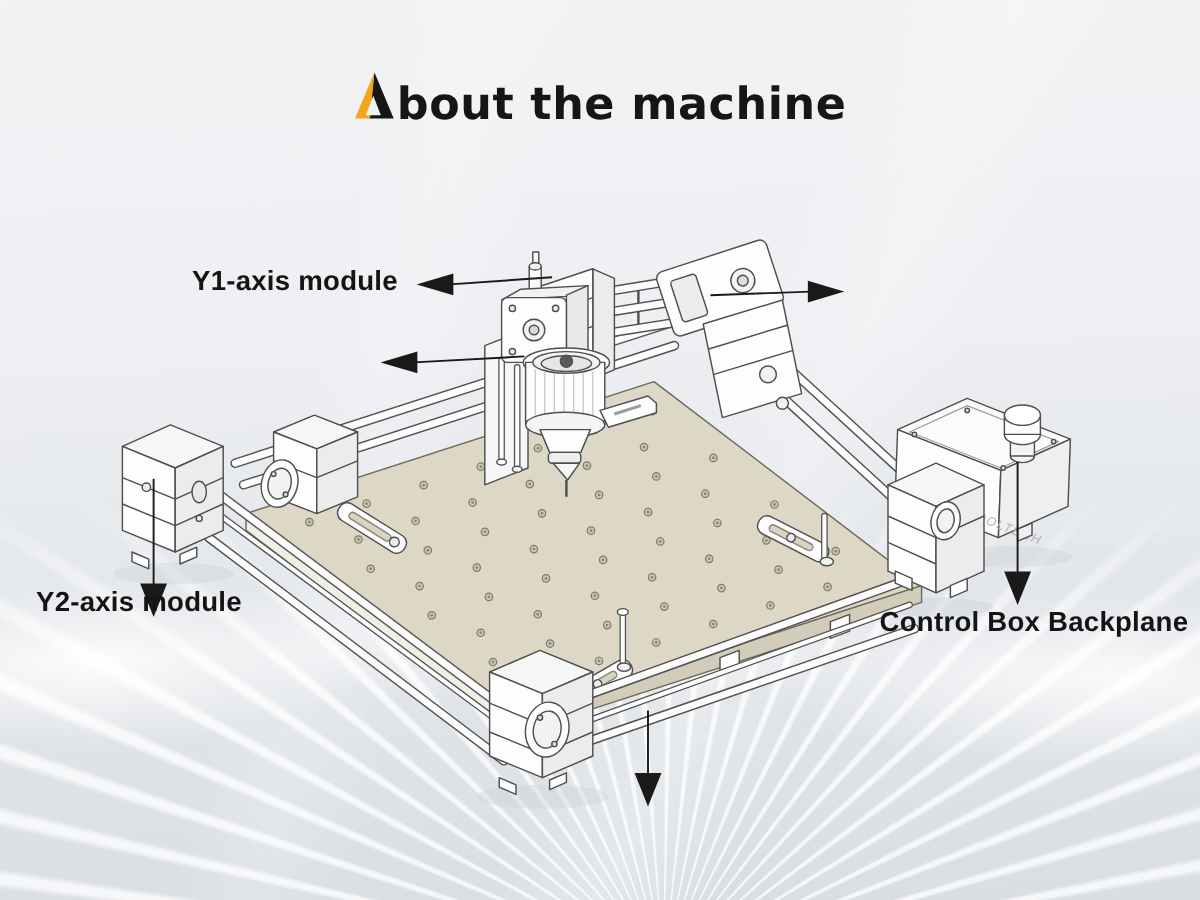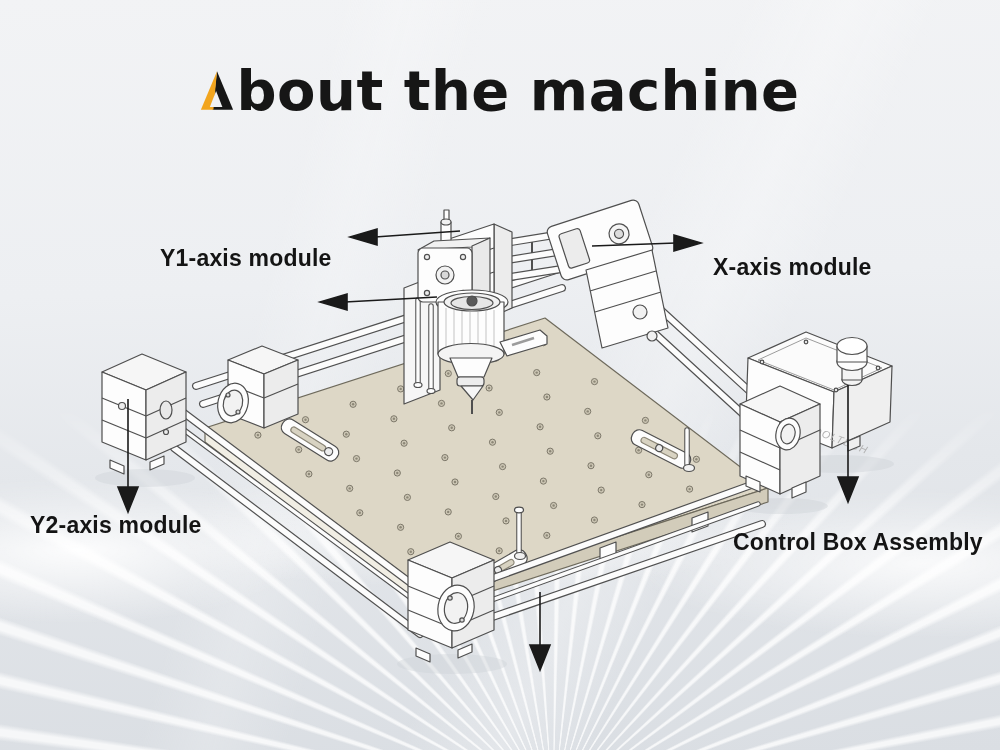--- a/index.html
+++ b/index.html
@@ -13,27 +13,27 @@
       radial-gradient(ellipse 42% 32% at 90% 44%, rgba(255,255,255,.8), rgba(255,255,255,0) 66%),
       repeating-conic-gradient(from 244deg at 55% 112%, rgba(255,255,255,0) 0deg 1.7deg,
         rgba(255,255,255,.75) 2.3deg 2.9deg, rgba(255,255,255,0) 3.5deg 5.2deg);
     -webkit-mask-image:linear-gradient(180deg,transparent 0,#000 40%);
     mask-image:linear-gradient(180deg,transparent 0,#000 40%);}
   .sheen{position:absolute;inset:0;pointer-events:none;opacity:.5;
     background:
       linear-gradient(115deg, transparent 55%, rgba(255,255,255,.5) 63%, transparent 70%),
       linear-gradient(105deg, transparent 28%, rgba(255,255,255,.35) 34%, transparent 41%);}
   .title{position:absolute;top:58px;left:0;width:100%;margin:0;text-align:center;
-    font-family:"DejaVu Sans","Liberation Sans",sans-serif;font-weight:800;font-size:56px;
+    font-family:"DejaVu Sans","Liberation Sans",sans-serif;font-weight:800;font-size:37px;
     color:#161616;letter-spacing:.5px;}
   .title svg{display:inline-block;vertical-align:-1px;margin-right:2px;}
   .sr-only{position:absolute;width:1px;height:1px;overflow:hidden;clip:rect(0 0 0 0);white-space:nowrap;}
   .layer{position:absolute;inset:0;width:100%;height:100%;}
   .callout{position:absolute;font-weight:600;font-size:23px;line-height:1.2;color:#141414;
-    white-space:nowrap;letter-spacing:.2px;margin-top:24px;}
+    white-space:nowrap;letter-spacing:.2px;}
   
   .rD{stroke:#515151;stroke-width:8;stroke-linecap:round;fill:none}
   .rW{stroke:#fcfcfc;stroke-width:5.6;stroke-linecap:round;fill:none}
   .tD{stroke:#515151;stroke-width:5.5;stroke-linecap:round;fill:none}
   .tW{stroke:#fcfcfc;stroke-width:3.4;stroke-linecap:round;fill:none}
   .fin{stroke:#c3c3c3;stroke-width:1;fill:none}
 </style>
 </head>
 <body>
 
@@ -420,16 +420,15 @@
           <polygon points="848,502 838,477 858,477"></polygon>
       </g>
       <g>
         <line x1="540" y1="592" x2="540" y2="647"></line>
           <polygon points="540,670 530,645 550,645"></polygon>
       </g>
     </g>
   </svg>
 
   <div class="callout" style="left:160px;top:221px">Y1-axis module</div>
-  <div class="callout" style="left:713px;top:230px">X-axis module</div>
   <div class="callout" style="left:30px;top:488px">Y2-axis module</div>
-  <div class="callout" style="left:733px;top:505px">Control Box Assembly</div>
+  <div class="callout" style="left:733px;top:505px">Control Box Backplane</div>
 </div>
 
 </body></html>

